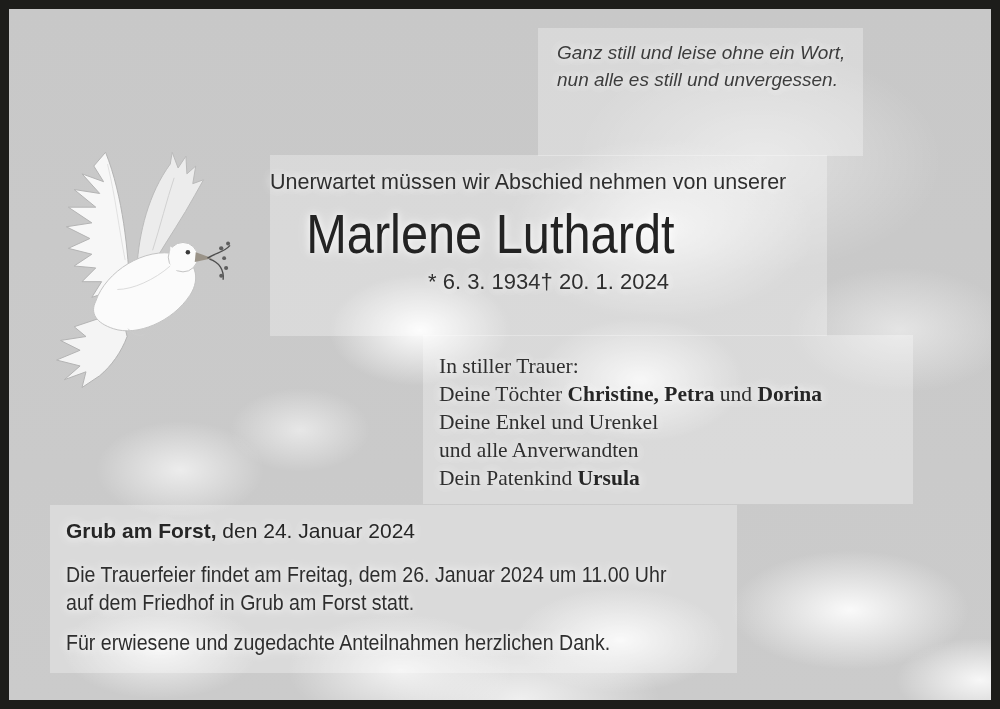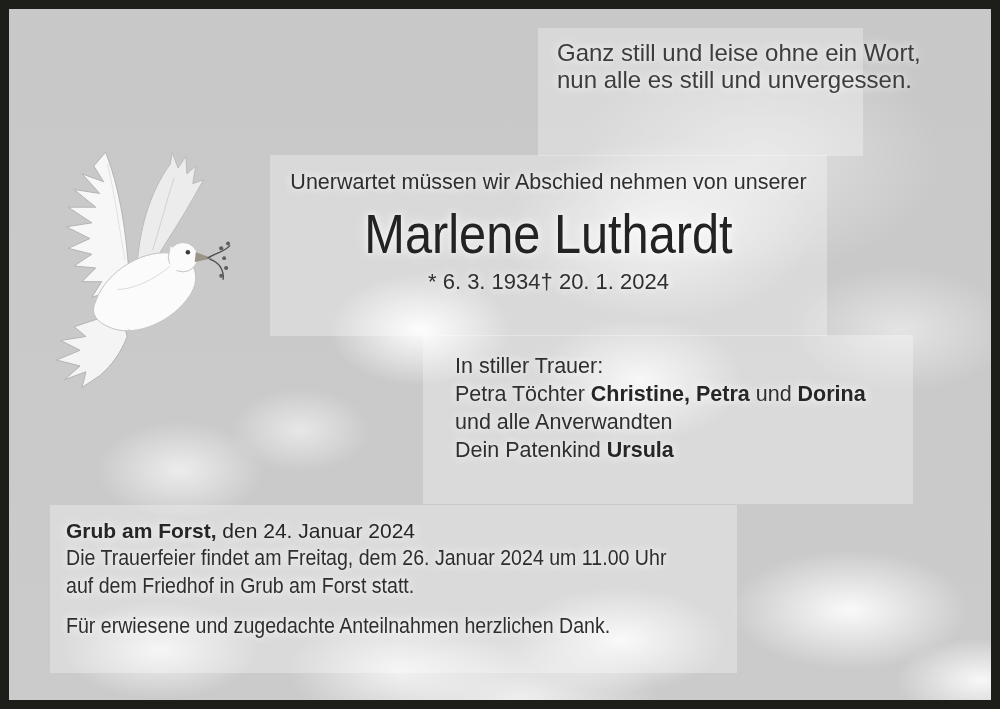--- a/index.html
+++ b/index.html
@@ -24,40 +24,40 @@
       radial-gradient(150px 75px at 611px 631px, rgba(255,255,255,.85), rgba(255,255,255,0) 70%),
       radial-gradient(170px 85px at 841px 601px, rgba(255,255,255,.90), rgba(255,255,255,0) 70%),
       radial-gradient(120px 60px at 971px 671px, rgba(255,255,255,.85), rgba(255,255,255,0) 70%),
       radial-gradient(200px 100px at 511px 691px, rgba(255,255,255,.70), rgba(255,255,255,0) 70%),
       linear-gradient(#c8c8c8,#cbcbcb);
   }
   .panel{position:absolute;background:rgba(255,255,255,0.30);}
   .halo{text-shadow:0 0 8px rgba(255,255,255,.9), 0 0 16px rgba(255,255,255,.6);}
 
   .poem-panel{left:529px;top:19px;width:325px;height:128px;padding:11px 0 0 19px;box-sizing:border-box;}
-  .poem-line{font-size:24px;line-height:27px;color:#3d3d3d;white-space:nowrap;text-align:center;}
+  .poem-line{font-style:italic;font-size:19px;line-height:27px;color:#3d3d3d;white-space:nowrap;}
 
-  .main-panel{left:261px;top:146px;width:557px;height:181px;padding-top:14px;box-sizing:border-box;text-align:center;}
+  .main-panel{left:261px;top:146px;width:557px;height:181px;padding-top:14px;box-sizing:border-box;}
   .intro-line{font-size:21.5px;line-height:27px;color:#2f2f2f;white-space:nowrap;}
   .deceased-name{
     margin-top:7px;font-size:56px;line-height:62px;color:#232323;
     transform:scaleX(.87);transform-origin:50% 50%;white-space:nowrap;font-weight:400;
   }
   .dates-row{margin-top:4px;display:flex;justify-content:center;font-size:22px;color:#2f2f2f;}
 
-  .mourners-panel{left:414px;top:326px;width:490px;height:169px;padding:17px 0 0 32px;box-sizing:border-box;}
+  .mourners-panel{left:414px;top:326px;width:490px;height:169px;padding:17px 0 0 16px;box-sizing:border-box;font-family:Liberation Serif, serif;}
   .mourner-line{font-size:21.5px;line-height:28px;white-space:nowrap;color:#2f2f2f;}
   .mourner-line b{font-weight:bold;color:#262626;}
 
   .footer-panel{left:41px;top:496px;width:687px;height:168px;padding:13px 12px 0 16px;box-sizing:border-box;}
   .place-date-line{font-size:21px;line-height:26px;white-space:nowrap;color:#262626;}
   .place-date-line b{font-weight:bold;}
   .cond{transform:scaleX(.89);transform-origin:0 50%;white-space:nowrap;}
   .funeral-line{font-size:22px;line-height:27.5px;color:#2e2e2e;}
-  .funeral-block{}
+  .funeral-block{margin-top:17px;}
   .thanks-line{margin-top:13px;font-size:22px;line-height:27px;color:#2e2e2e;}
 
   .dove{position:absolute;left:26px;top:133px;width:196px;height:246px;}
 </style>
 </head>
 <body>
 
 <div class="page">
 
   <svg class="dove" viewBox="0 0 200 250" aria-hidden="true">
@@ -101,21 +101,22 @@
     <div class="intro-line halo">Unerwartet müssen wir Abschied nehmen von unserer</div>
     <div class="deceased-name halo">Marlene Luthardt</div>
     <div class="dates-row">
       <span class="halo">* 6. 3. 1934</span>
       <span class="halo">† 20. 1. 2024</span>
     </div>
   </div>
 
   <div class="panel mourners-panel">
     <div class="mourner-line halo">In stiller Trauer:</div>
-    <div class="mourner-line halo"><span>Petra Töchter </span><b>Christine, Petra</b><span> und </span><b>Dorina</b></div>
+    <div class="mourner-line halo"><span>Deine Töchter </span><b>Christine, Petra</b><span> und </span><b>Dorina</b></div>
+    <div class="mourner-line halo">Deine Enkel und Urenkel</div>
     <div class="mourner-line halo">und alle Anverwandten</div>
     <div class="mourner-line halo"><span>Dein Patenkind </span><b>Ursula</b></div>
   </div>
 
   <div class="panel footer-panel">
     <div class="place-date-line halo"><b>Grub am Forst,</b><span> den 24. Januar 2024</span></div>
     <div class="funeral-block">
       <div class="funeral-line cond halo">Die Trauerfeier findet am Freitag, dem 26. Januar 2024 um 11.00 Uhr</div>
       <div class="funeral-line cond halo">auf dem Friedhof in Grub am Forst statt.</div>
     </div>

